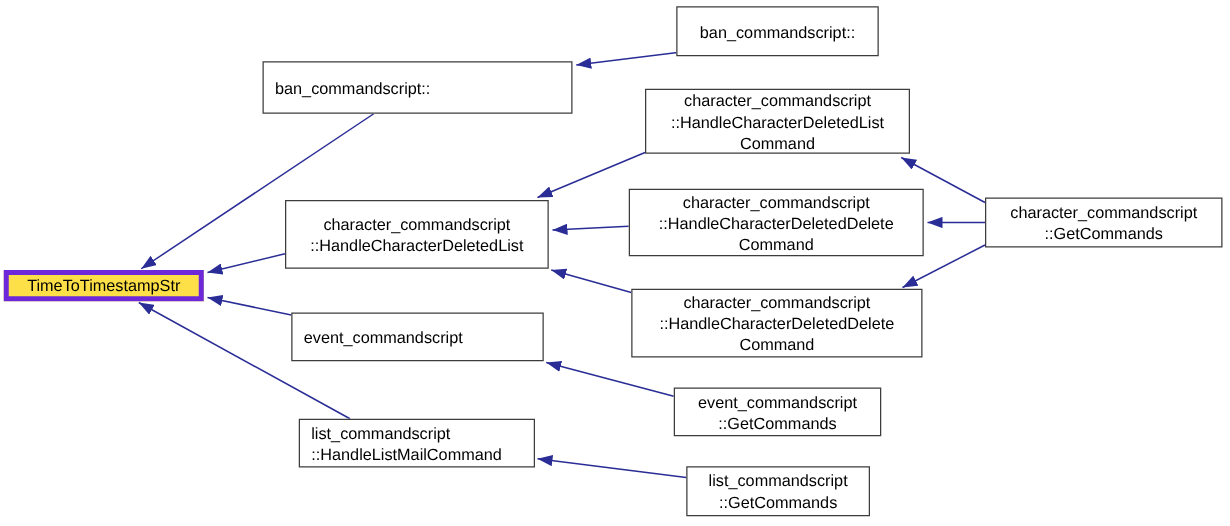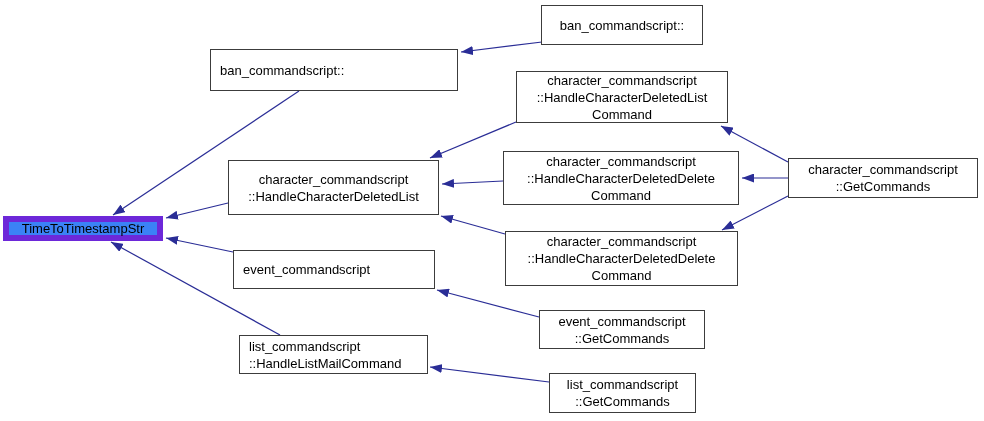--- a/index.html
+++ b/index.html
@@ -30,22 +30,22 @@
     text-align: center;
     cursor: pointer;
     white-space: nowrap;
   }
   .node span { display: block; }
   .node.align-left {
     text-align: left;
     padding-left: 9px;
   }
   .node.highlight {
-    background: #3b82f6;
-    border: 6px solid #6d28d9;
+    background: #fde047;
+    border: 4px solid #6d28d9;
   }
   line.edge {
     stroke: #2a2d96;
     stroke-width: 1.2;
   }
 </style>
 </head>
 <body>
 
 <div id="canvas">

